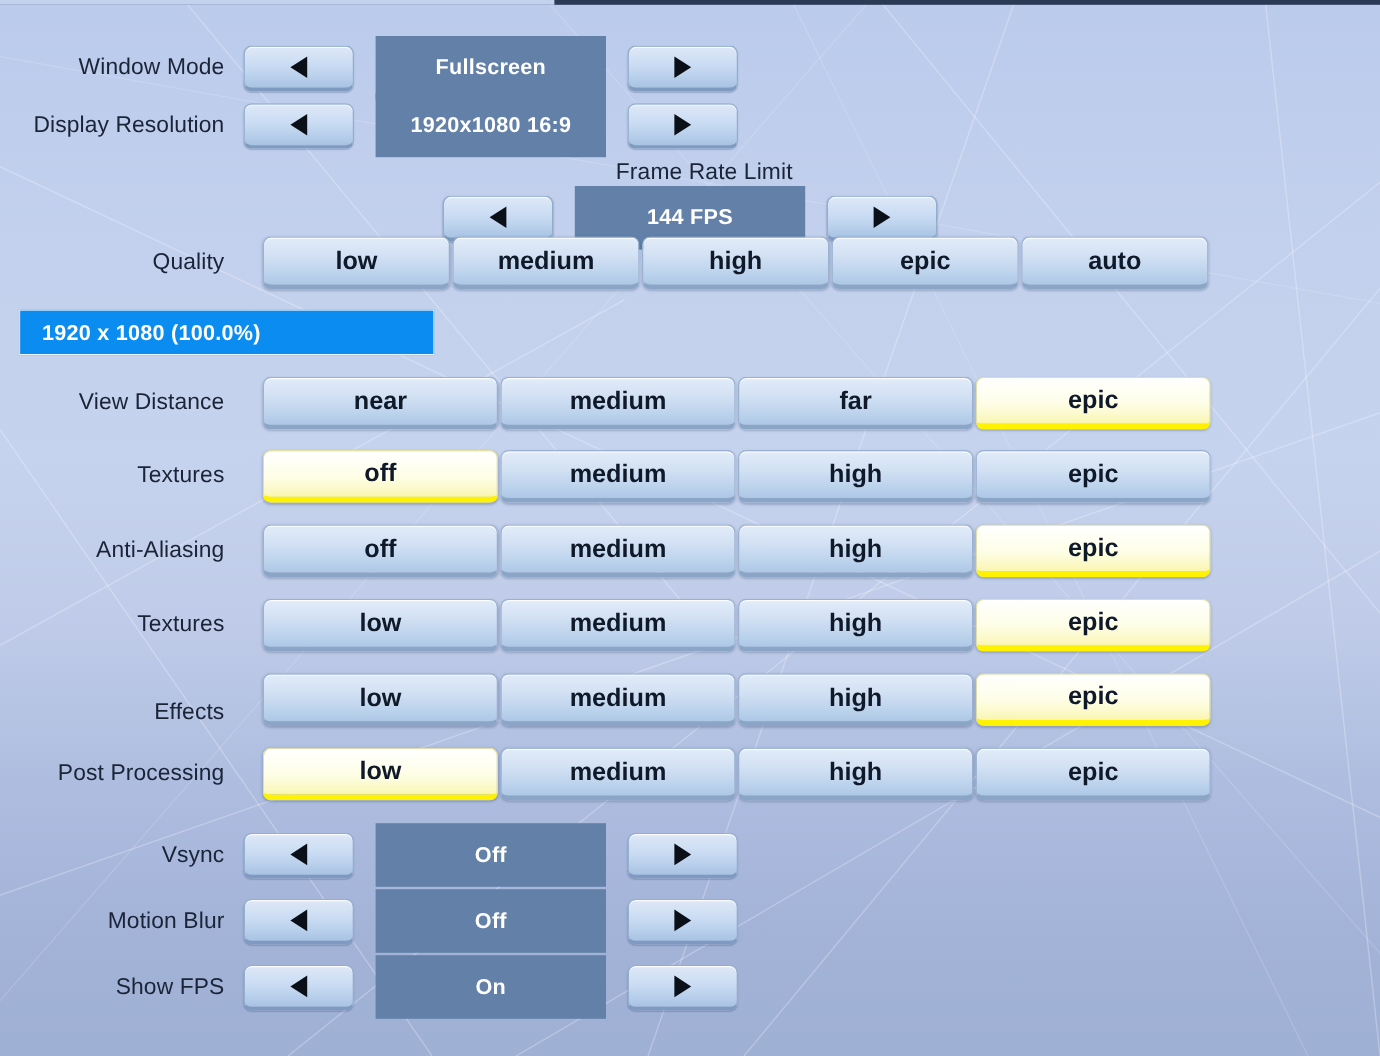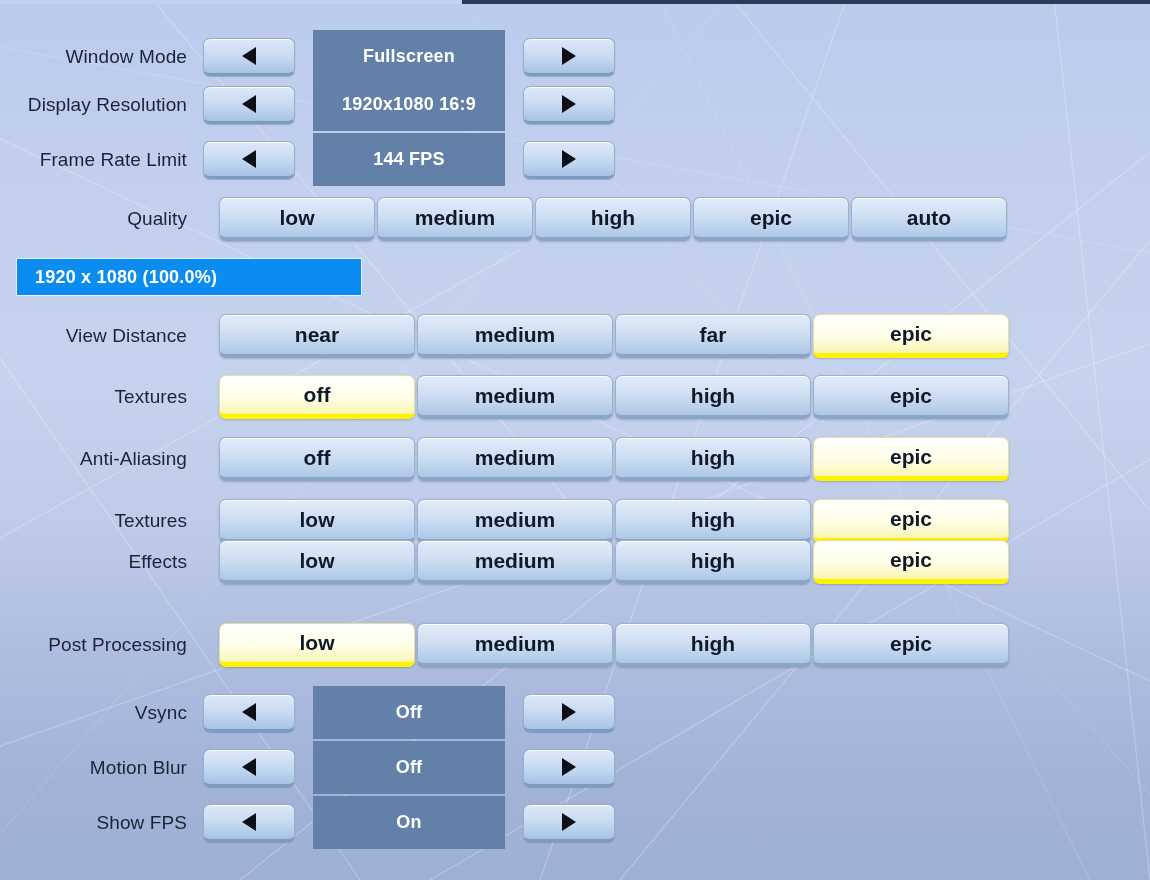--- a/index.html
+++ b/index.html
@@ -224,21 +224,21 @@
       <div class="arrow-btn">
         <span class="tri tri-left"></span>
       </div>
       <div class="value-bar">1920x1080 16:9</div>
       <div class="arrow-btn">
         <span class="tri tri-right"></span>
       </div>
     </div>
   </div>
 
-  <div class="row" style="top:133px;">
+  <div class="row" style="top:133px;flex-direction:column;">
     <div class="row-label">Frame Rate Limit</div>
     <div class="row-controls">
       <div class="arrow-btn">
         <span class="tri tri-left"></span>
       </div>
       <div class="value-bar">144 FPS</div>
       <div class="arrow-btn">
         <span class="tri tri-right"></span>
       </div>
     </div>
@@ -297,21 +297,21 @@
   <div class="row" style="top:499px;">
     <div class="row-label">Textures</div>
     <div class="row-controls" style="margin-left:16px;">
       <div class="opt-btn opt-4">low</div>
       <div class="opt-btn opt-4">medium</div>
       <div class="opt-btn opt-4">high</div>
       <div class="opt-btn opt-4 selected">epic</div>
     </div>
   </div>
 
-  <div class="row" style="top:540px;">
+  <div class="row" style="top:561px;align-items:flex-end;">
     <div class="row-label">Effects</div>
     <div class="row-controls" style="margin-left:16px;">
       <div class="opt-btn opt-4">low</div>
       <div class="opt-btn opt-4">medium</div>
       <div class="opt-btn opt-4">high</div>
       <div class="opt-btn opt-4 selected">epic</div>
     </div>
   </div>
 
   <div class="row" style="top:623px;border-radius:21px;">

